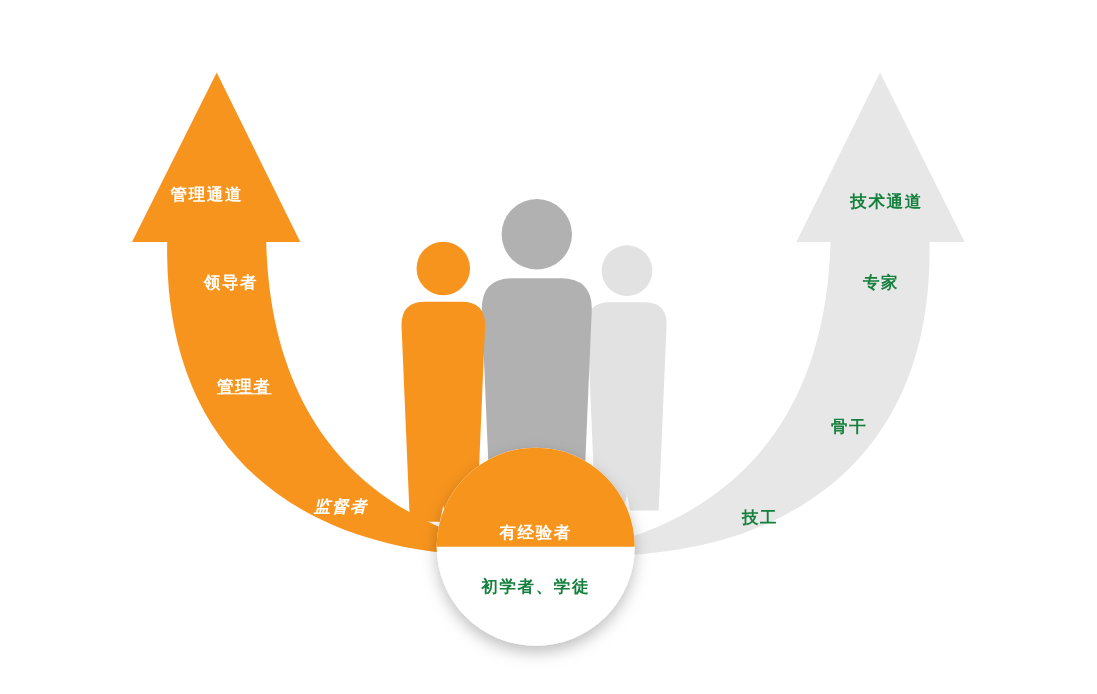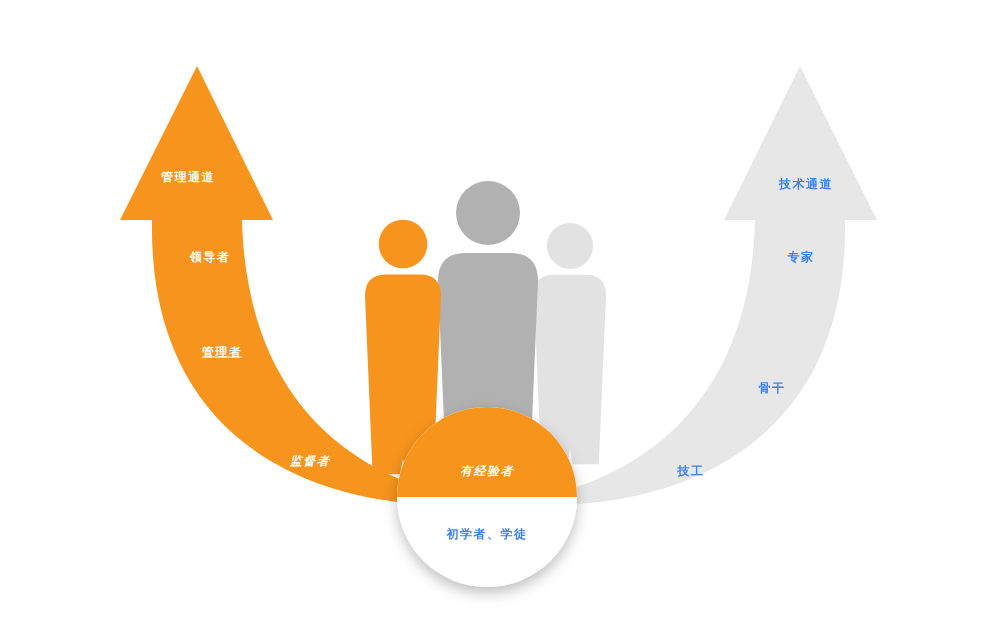--- a/index.html
+++ b/index.html
@@ -7,28 +7,28 @@
     position:relative;
     width:997px;height:631px;
     background:#ffffff;
     overflow:hidden;
     font-family:"DejaVu Sans","Liberation Sans",sans-serif;
   }
   .diagram-svg{position:absolute;left:0;top:0;}
   .label{
     position:absolute;
     transform:translate(-50%,-50%);
-    font-size:12px;
+    font-size:15px;
     font-weight:bold;
     letter-spacing:1.5px;
     white-space:nowrap;
     user-select:none;
   }
   .label.white{color:#ffffff;}
-  .label.dark{color:#3b82f6;}
+  .label.dark{color:#15803d;}
 </style>
 </head>
 <body>
 
 <div class="canvas">
 
   <svg class="diagram-svg" width="997" height="631" viewBox="0 0 997 631">
     <defs>
       <g id="person">
         <circle cx="50" cy="32" r="32"></circle>
@@ -62,16 +62,16 @@
   <div class="label white" style="left:188px;top:177px;">管理通道</div>
   <div class="label white" style="left:210px;top:257px;">领导者</div>
   <div class="label white" style="left:222px;top:352px;text-decoration:underline;">管理者</div>
   <div class="label white" style="left:310px;top:461px;font-style:italic;">监督者</div>
 
   <div class="label dark" style="left:806px;top:184px;">技术通道</div>
   <div class="label dark" style="left:801px;top:257px;">专家</div>
   <div class="label dark" style="left:772px;top:352px;margin-top:36px;">骨干</div>
   <div class="label dark" style="left:691px;top:461px;margin-top:10px;">技工</div>
 
-  <div class="label white" style="left:487px;top:471px;font-style:italic;">有经验者</div>
+  <div class="label white" style="left:487px;top:485px;">有经验者</div>
   <div class="label dark" style="left:487px;top:534px;">初学者、学徒</div>
 
 </div>
 
 </body></html>

